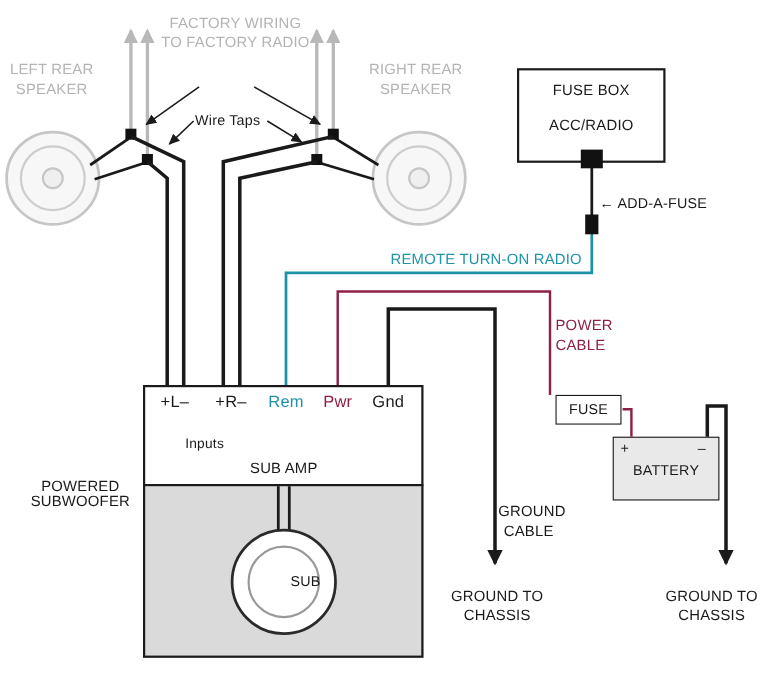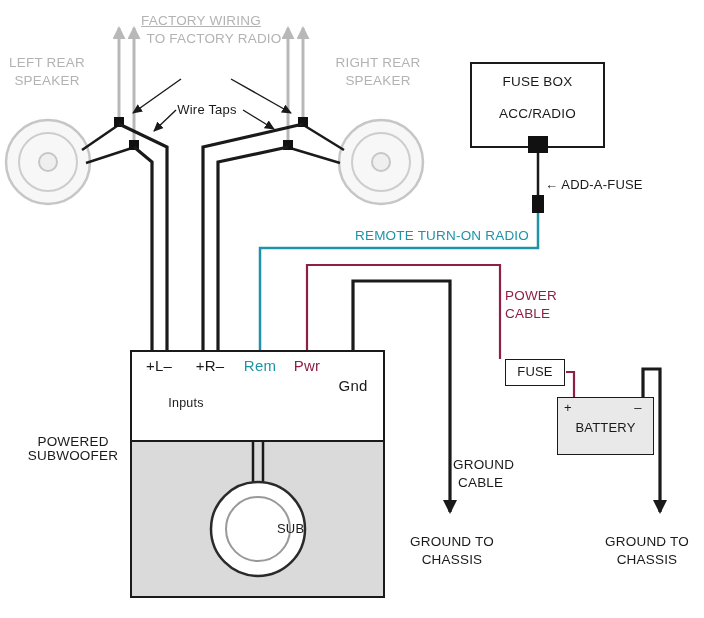--- a/index.html
+++ b/index.html
@@ -106,21 +106,21 @@
 
     <polyline class="bw3" points="643,397 643,369 660,369 660,512" marker-end="url(#ahb)"></polyline>
 
     <line class="bw2" x1="253" y1="442" x2="253" y2="482"></line>
     <line class="bw2" x1="263" y1="442" x2="263" y2="482"></line>
 
     <circle cx="258" cy="529" r="47" fill="#ffffff" stroke="#2a2a2a" stroke-width="2.5"></circle>
     <circle cx="258" cy="529" r="32" fill="none" stroke="#999999" stroke-width="2"></circle>
   </svg>
 
-  <div class="lbl gray ctr" style="left:126px; top:13px; width:150px;text-decoration:underline;">FACTORY WIRING</div>
+  <div class="lbl gray ctr" style="left:139px; top:13px; width:150px;">FACTORY WIRING</div>
   <div class="lbl gray ctr" style="left:139px; top:31px; width:150px;">TO FACTORY RADIO</div>
 
   <div class="lbl gray ctr" style="left:0px; top:55px; width:94px;">LEFT REAR</div>
   <div class="lbl gray ctr" style="left:0px; top:73px; width:94px;">SPEAKER</div>
 
   <div class="lbl gray ctr" style="left:331px; top:55px; width:94px;">RIGHT REAR</div>
   <div class="lbl gray ctr" style="left:331px; top:73px; width:94px;">SPEAKER</div>
 
   <div class="lbl ctr" style="left:157px; top:62px; width:100px; font-size:13px;margin-top:40px;">Wire Taps</div>
 
@@ -131,28 +131,29 @@
 
   <div class="lbl teal ctr" style="left:352px; top:228px; width:180px;">REMOTE TURN-ON RADIO</div>
 
   <div class="lbl maroon" style="left:505px; top:288px; width:70px;">POWER</div>
   <div class="lbl maroon" style="left:505px; top:306px; width:70px;">CABLE</div>
 
   <div class="lbl term ctr" style="left:134px; top:357px; width:50px;">+L–</div>
   <div class="lbl term ctr" style="left:185px; top:357px; width:50px;">+R–</div>
   <div class="lbl term ctr teal" style="left:235px; top:357px; width:50px;">Rem</div>
   <div class="lbl term ctr maroon" style="left:282px; top:357px; width:50px;">Pwr</div>
-  <div class="lbl term ctr" style="left:328px; top:357px; width:50px;margin-top:20px;">Gnd</div>
+  <div class="lbl term ctr" style="left:328px; top:357px; width:50px;">Gnd</div>
 
   <div class="lbl small ctr" style="left:126px; top:396px; width:120px;">Inputs</div>
+  <div class="lbl ctr" style="left:198px; top:418px; width:120px;">SUB AMP</div>
 
   <div class="lbl ctr" style="left:22px; top:434px; width:102px;">POWERED</div>
   <div class="lbl ctr" style="left:22px; top:448px; width:102px;">SUBWOOFER</div>
 
-  <div class="lbl ctr" style="left:241px; top:521px; width:60px; font-size:13px;padding-left:36px;">SUB</div>
+  <div class="lbl ctr" style="left:228px; top:521px; width:60px; font-size:13px;padding-left:36px;">SUB</div>
 
   <div class="lbl ctr" style="left:505px; top:364px; width:60px; font-size:13px;">FUSE</div>
 
   <div class="lbl" style="left:564px; top:400px; width:20px; font-size:13px;">+</div>
   <div class="lbl ctr" style="left:628px; top:400px; width:20px; font-size:13px;">–</div>
   <div class="lbl ctr" style="left:557px; top:420px; width:97px; font-size:13px;">BATTERY</div>
 
   <div class="lbl" style="left:453px; top:457px; width:90px;">GROUND</div>
   <div class="lbl" style="left:458px; top:475px; width:90px;">CABLE</div>
 

